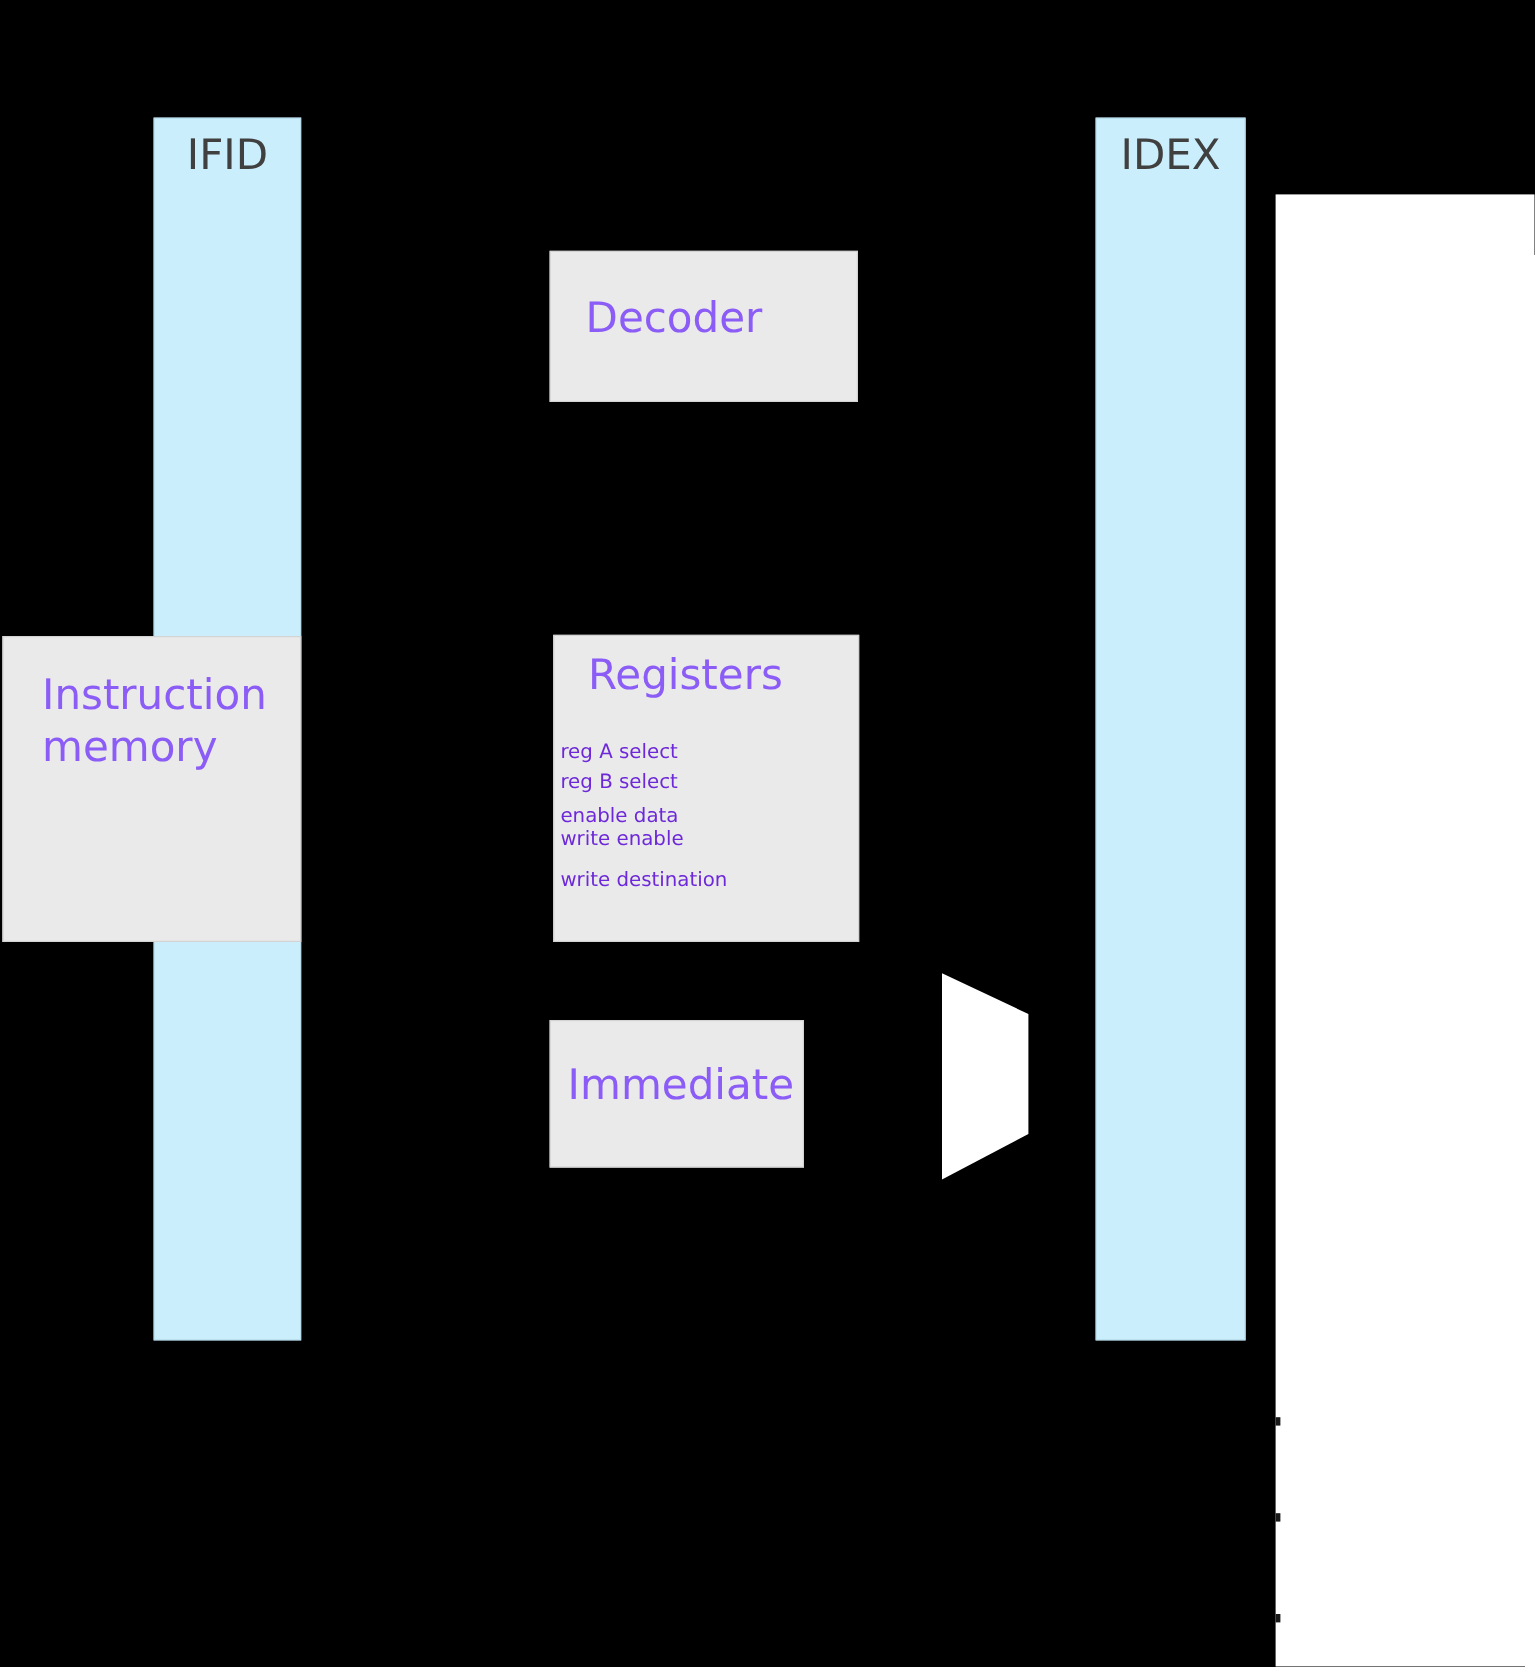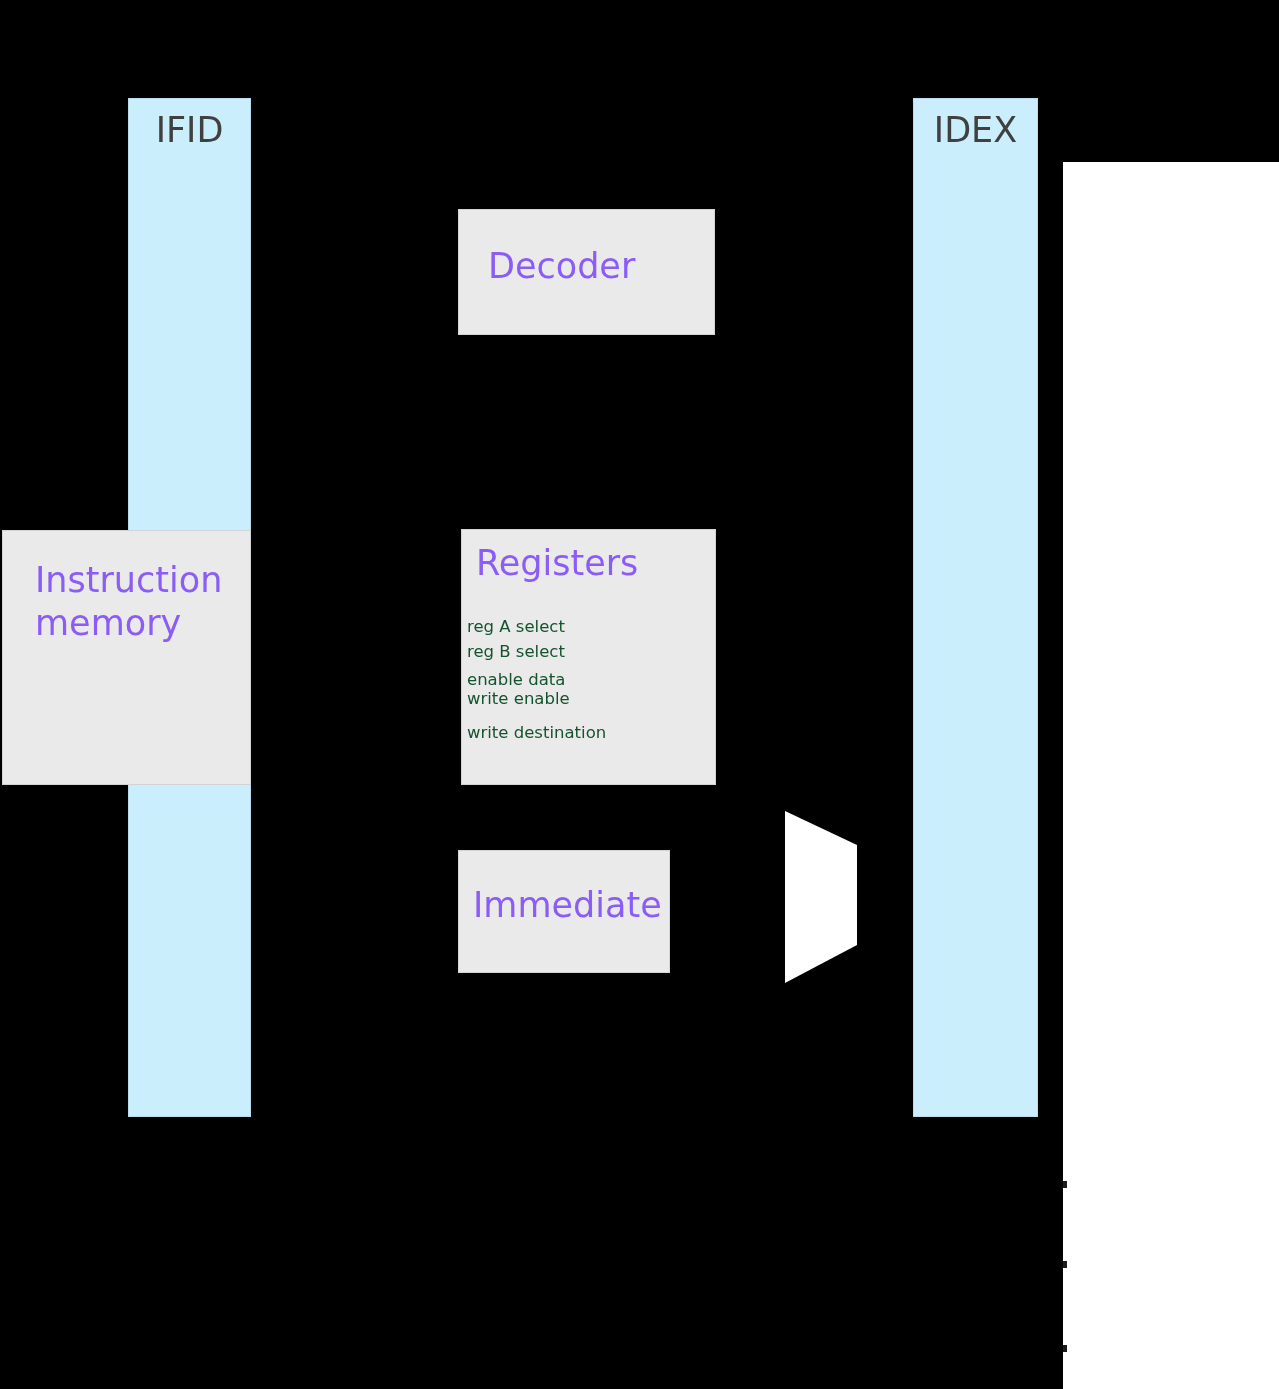--- a/index.html
+++ b/index.html
@@ -56,21 +56,21 @@
   .unit-title {
     position: absolute;
     font-size: 35px;
     color: #8b5cf6;
     line-height: 1.22;
     white-space: pre-line;
   }
   .port-label {
     position: absolute;
     font-size: 16.5px;
-    color: #14532d;
+    color: #6d28d9;
     line-height: 1;
     white-space: nowrap;
   }
 
   
   .mux {
     position: absolute;
   }
 </style>
 </head>
@@ -94,21 +94,21 @@
   <div class="unit-box" style="left:458px; top:209px; width:257px; height:126px;">
     <div class="unit-title" style="left:29px; top:35px;">Decoder</div>
   </div>
 
   <div class="unit-box" style="left:2px; top:530px; width:249px; height:255px;">
     <div class="unit-title" style="left:32px; top:28px;">Instruction
 memory</div>
   </div>
 
   <div class="unit-box" style="left:461px; top:529px; width:255px; height:256px;">
-    <div class="unit-title" style="left:14px; top:12px;text-align:right;">Registers</div>
+    <div class="unit-title" style="left:28px; top:12px;text-align:right;">Registers</div>
 
     <div class="port-label" style="left:5px; top:89px;">reg A select</div>
     <div class="port-label" style="left:5px; top:114px;">reg B select</div>
     <div class="port-label" style="left:5px; top:142px;">enable data</div>
     <div class="port-label" style="left:5px; top:161px;">write enable</div>
     <div class="port-label" style="left:5px; top:195px;">write destination</div>
   </div>
 
   <div class="unit-box" style="left:458px; top:850px; width:212px; height:123px;">
     <div class="unit-title" style="left:14px; top:33px;">Immediate</div>

